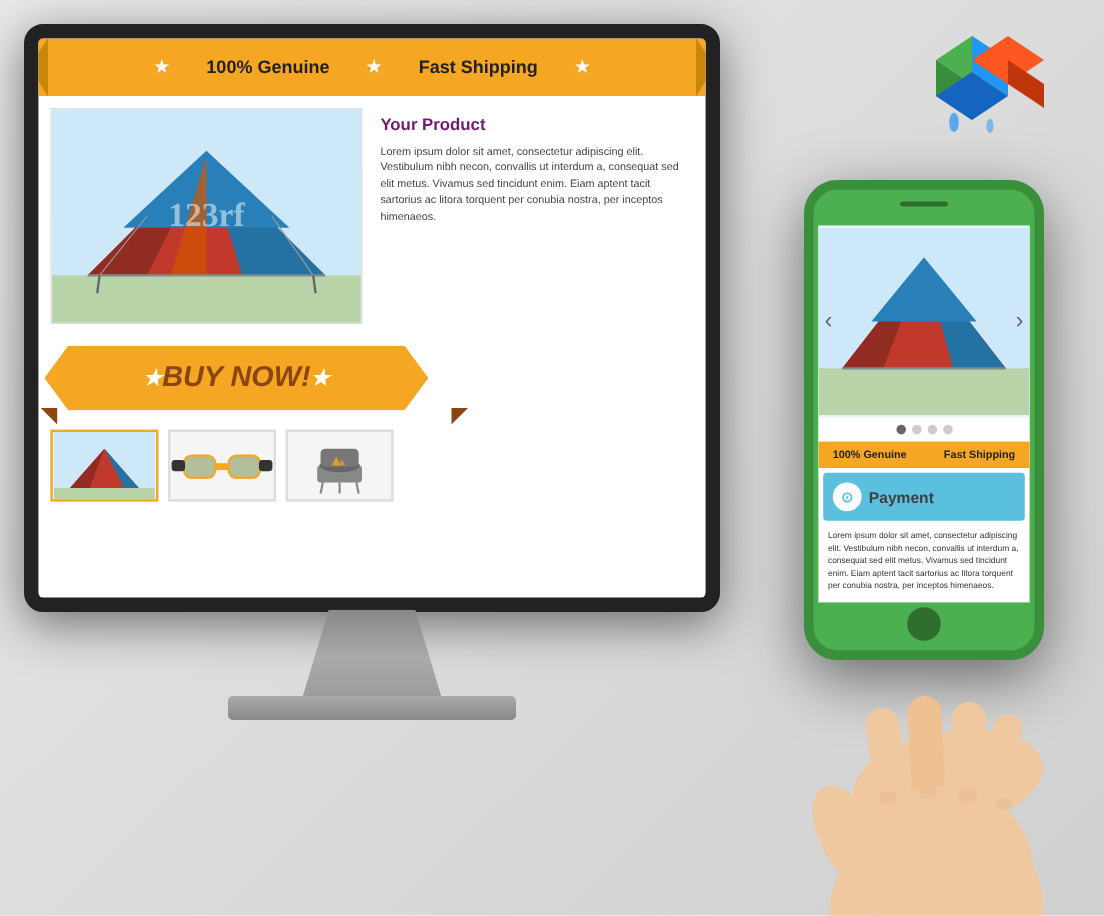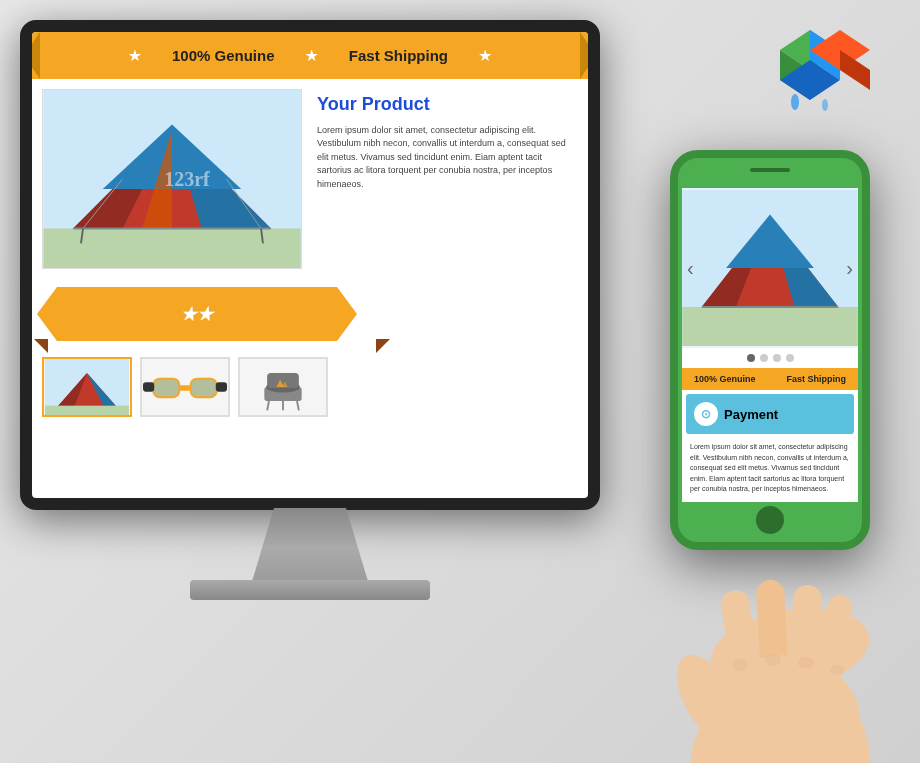--- a/index.html
+++ b/index.html
@@ -133,23 +133,23 @@
       justify-content: center;
       border: 1px solid #ddd;
     }
 
     .product-info {
       flex: 1;
       padding: 5px;
     }
 
     .product-title {
-      font-size: 18px;
+      font-size: 14px;
       font-weight: 900;
-      color: #1d4ed8;
+      color: #701a75;
       line-height: 1.2;
     }
 
     .product-desc {
       font-size: 9px;
       color: #444;
       margin-top: 8px;
       line-height: 1.5;
     }
 
@@ -337,21 +337,21 @@
       border-radius: 50%;
       display: flex;
       align-items: center;
       justify-content: center;
       font-size: 12px;
     }
 
     .payment-title {
       font-size: 13px;
       font-weight: bold;
-      color: #000000;
+      color: #404040;
     }
 
     .phone-payment-desc {
       font-size: 7px;
       color: #333;
       padding: 4px 8px;
       line-height: 1.5;
     }
 
     
@@ -379,27 +379,26 @@
       width: 100%;
       height: 100%;
     }
 
     
     .watermark {
       position: absolute;
       top: 50%;
       left: 50%;
       transform: translate(-50%, -50%);
-      font-size: 20px;
+      font-size: 28px;
       font-weight: bold;
       color: rgba(255,255,255,0.5);
       text-align: center;
       font-family: serif;
       pointer-events: none;
-      margin-left: 15px;
     }
   </style>
 </head>
 <body>
 
 <div class="bg"></div>
 
 <div class="cube-icon">
   <svg viewBox="0 0 120 100" width="120" height="100">
 
@@ -470,20 +469,21 @@
       </div>
 
       <div class="buy-now-section" style="position:relative; padding: 8px 10px;">
         <div style="position:relative; width: 340px; height: 54px;">
 
           <div style="position:absolute; left:-8px; bottom:-12px; width:14px; height:14px; background:#8B4513; clip-path:polygon(100% 0%, 100% 100%, 0% 0%);"></div>
           <div style="position:absolute; right:-8px; bottom:-12px; width:14px; height:14px; background:#8B4513; clip-path:polygon(0% 0%, 0% 100%, 100% 0%);"></div>
 
           <div class="buy-ribbon">
             <span style="color:white; font-size:18px;">★</span>
+            <span>BUY NOW!</span>
             <span style="color:white; font-size:18px;">★</span>
           </div>
         </div>
       </div>
 
       <div class="thumbnails">
         <div class="thumb active">
           <svg viewBox="0 0 90 60" width="86" height="56">
             <rect width="90" height="60" fill="#cde8f8"></rect>
             <polygon points="10,55 45,15 80,55" fill="#c0392b"></polygon>

